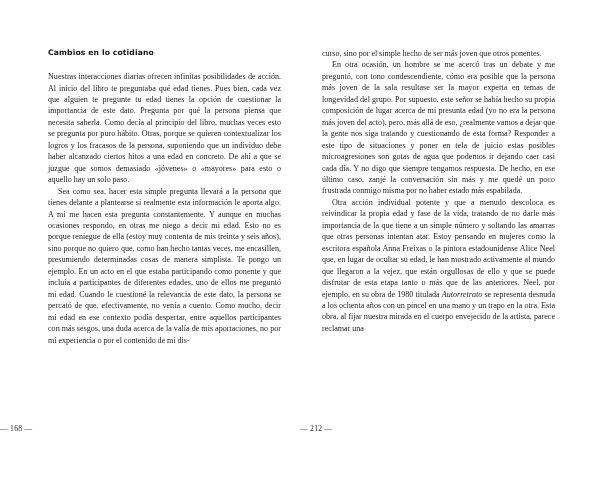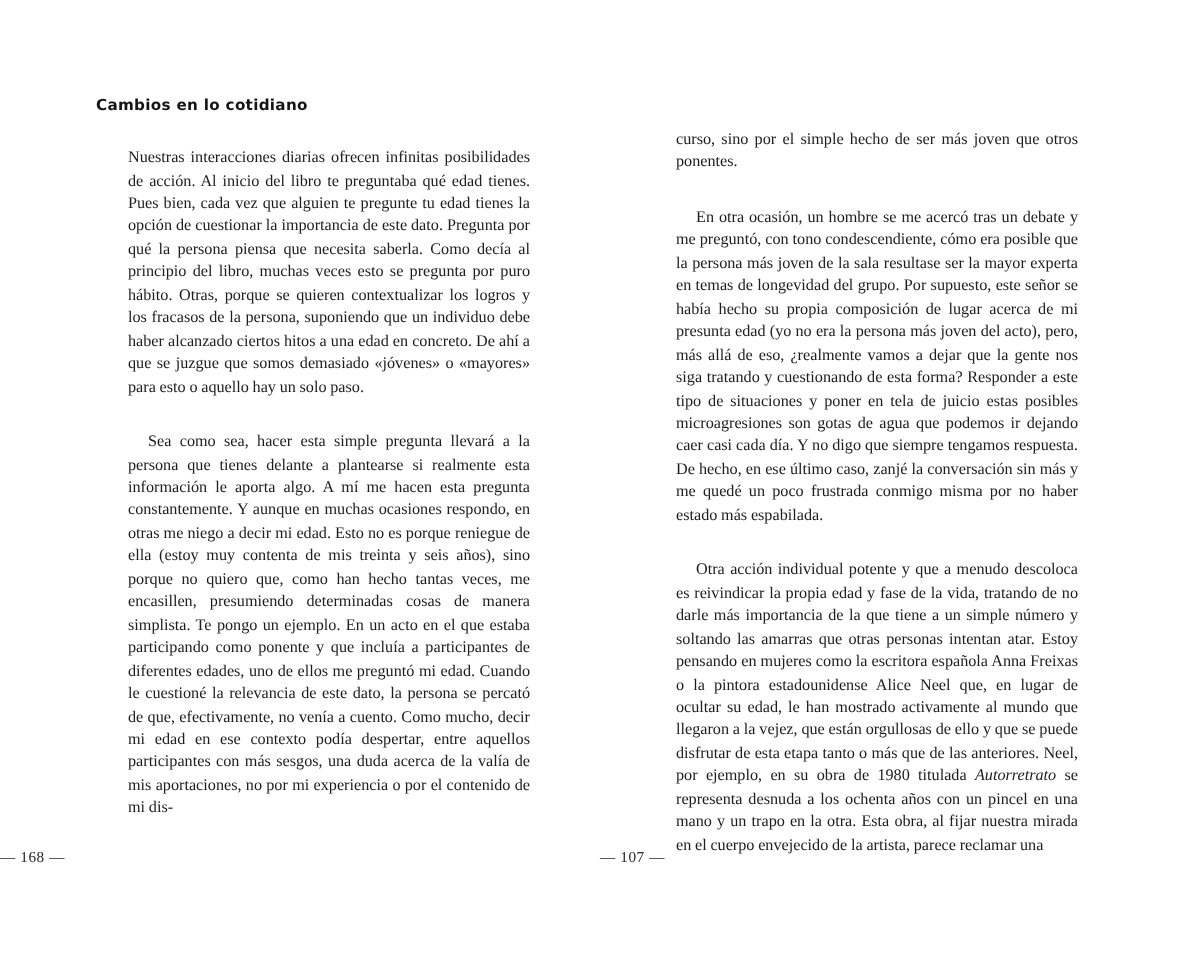--- a/index.html
+++ b/index.html
@@ -40,21 +40,21 @@
     font-family: "DejaVu Sans", sans-serif;
     font-weight: bold;
     font-size: 7.6px;
     letter-spacing: 0.15px;
     color: #141414;
     margin: 0 0 14px 0;
     line-height: 1.2;
   }
 
   .body-text p {
-    margin: 16px;
+    margin: 0;
     font-size: 8.1px;
     line-height: 11.45px;
     text-align: justify;
     text-justify: inter-word;
     color: #1c1c1c;
     hyphens: none;
     word-spacing: -0.02em;
   }
   .body-text p.indent {
     text-indent: 10px;
@@ -94,16 +94,16 @@
   </div>
 
   <div class="page page-right">
     <div class="textblock">
       <div class="body-text" id="right-body">
           <p class="cont">curso, sino por el simple hecho de ser más joven que otros ponentes.</p>
           <p class="indent">En otra ocasión, un hombre se me acercó tras un debate y me preguntó, con tono condescendiente, cómo era posible que la persona más joven de la sala resultase ser la mayor experta en temas de longevidad del grupo. Por supuesto, este señor se había hecho su propia composición de lugar acerca de mi presunta edad (yo no era la persona más joven del acto), pero, más allá de eso, ¿realmente vamos a dejar que la gente nos siga tratando y cuestionando de esta forma? Responder a este tipo de situaciones y poner en tela de juicio estas posibles microagresiones son gotas de agua que podemos ir dejando caer casi cada día. Y no digo que siempre tengamos respuesta. De hecho, en ese último caso, zanjé la conversación sin más y me quedé un poco frustrada conmigo misma por no haber estado más espabilada.</p>
           <p class="indent">Otra acción individual potente y que a menudo descoloca es reivindicar la propia edad y fase de la vida, tratando de no darle más importancia de la que tiene a un simple número y soltando las amarras que otras personas intentan atar. Estoy pensando en mujeres como la escritora española Anna Freixas o la pintora estadounidense Alice Neel que, en lugar de ocultar su edad, le han mostrado activamente al mundo que llegaron a la vejez, que están orgullosas de ello y que se puede disfrutar de esta etapa tanto o más que de las anteriores. Neel, por ejemplo, en su obra de 1980 titulada <i>Autorretrato</i> se representa desnuda a los ochenta años con un pincel en una mano y un trapo en la otra. Esta obra, al fijar nuestra mirada en el cuerpo envejecido de la artista, parece reclamar una</p>
         </div>
     </div>
-    <div class="folio">— 107 —</div>
+    <div class="folio">— 212 —</div>
   </div>
 
 </div>
 
 </body></html>

